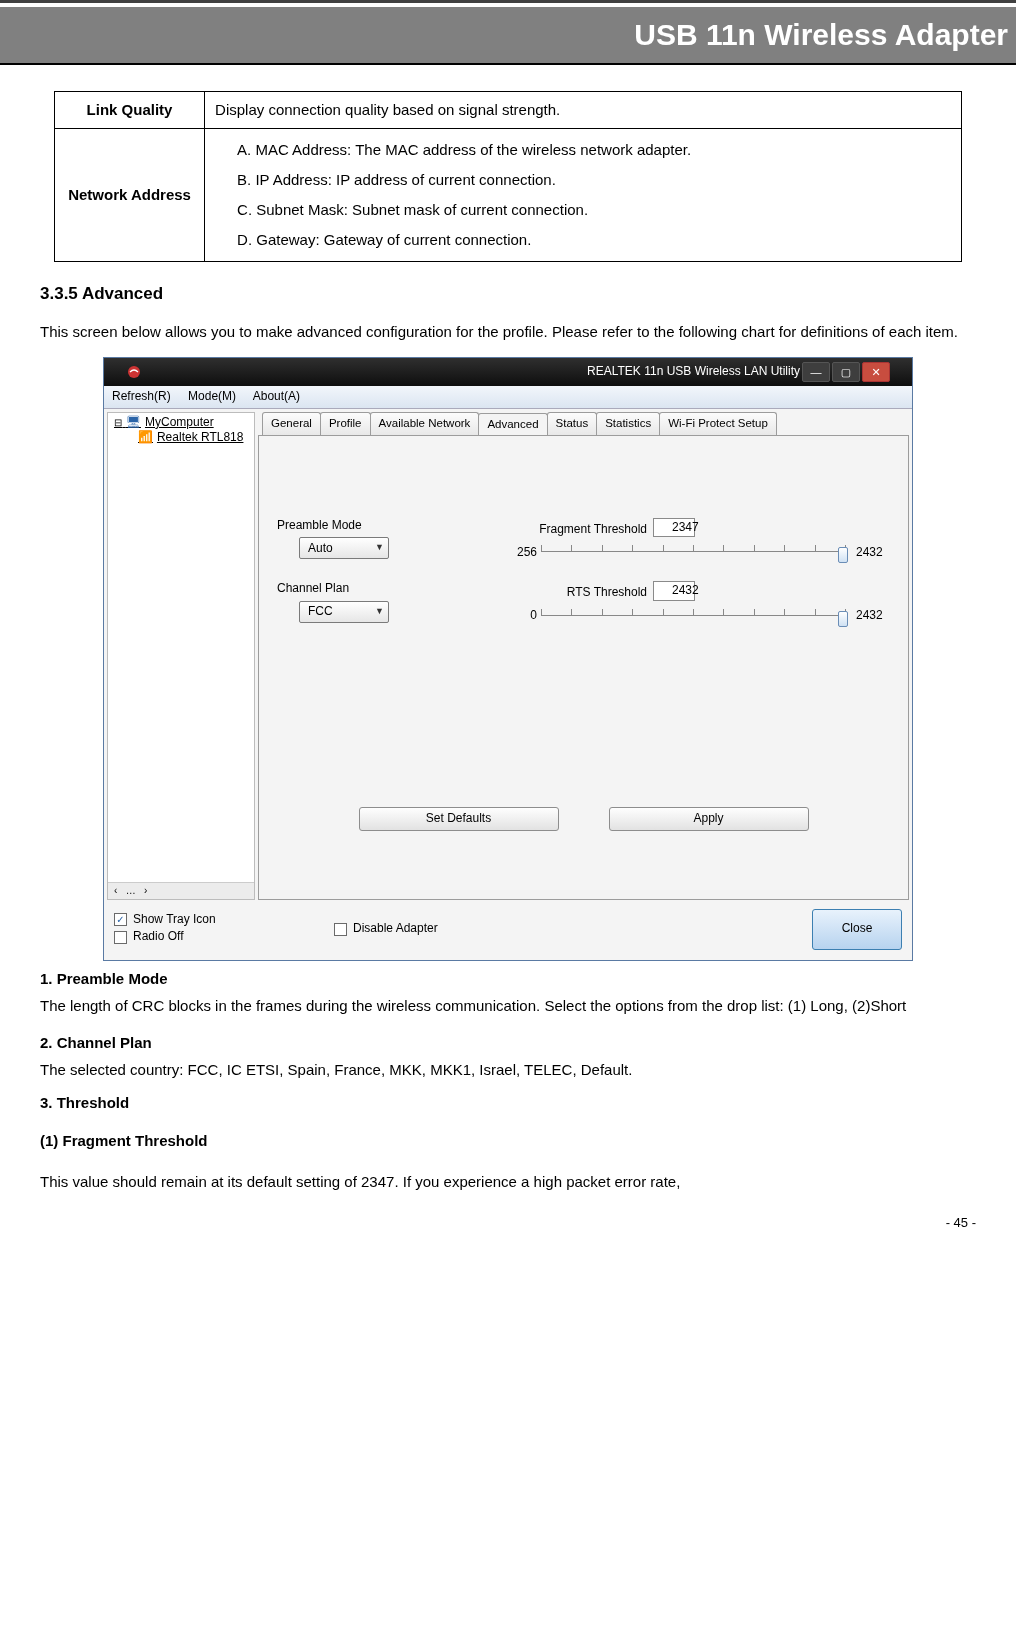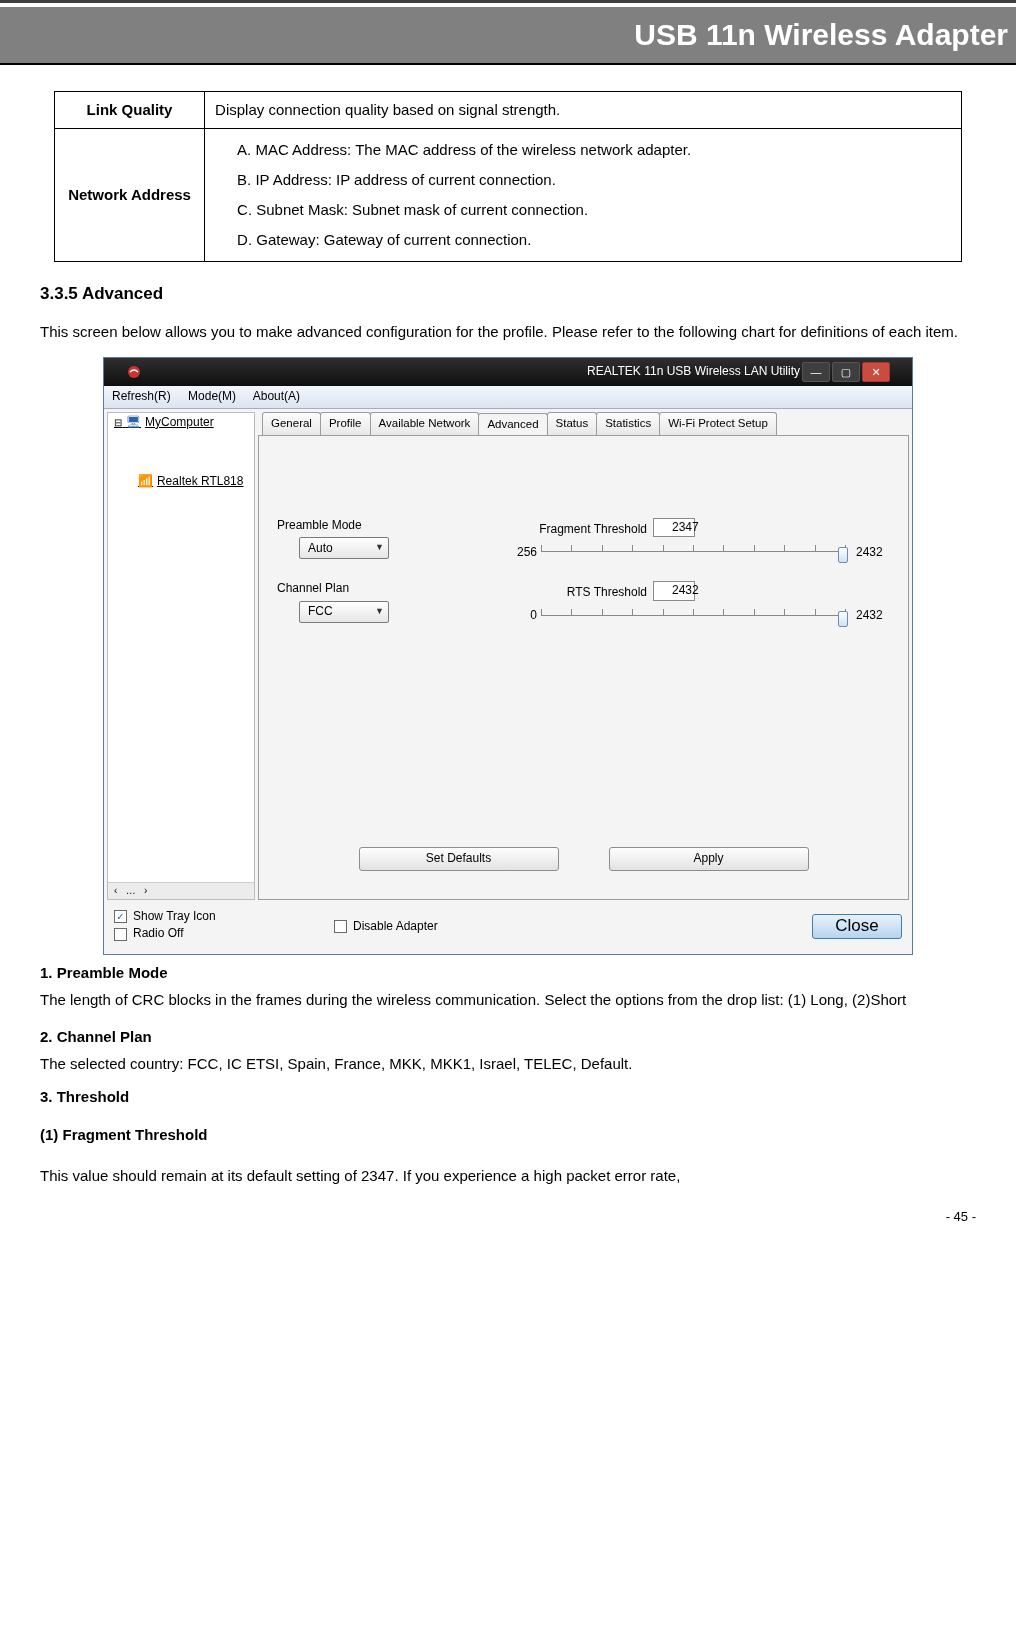--- a/index.html
+++ b/index.html
@@ -95,21 +95,21 @@
     width: 148px;
     background: #fff;
     border: 1px solid #bcbcbc;
     margin: 3px 0 3px 3px;
     height: 488px;
     position: relative;
     font-size: 12px;
     text-decoration: underline;
   }
   .tree-panel .node { padding-left: 6px; padding-top: 2px; }
-  .tree-panel .node2 { padding-left: 30px; color:#000;margin-top:44px; }
+  .tree-panel .node2 { padding-left: 30px; color:#000; }
   .tree-scroll {
     position:absolute; bottom:0; left:0; right:0;
     height:17px; background:#ececec; border-top:1px solid #ccc;
     display:flex; align-items:center; font-size:10px; padding:0 6px;
   }
   .tab-area {
     flex:1;
     margin: 3px 3px 3px 3px;
     display:flex; flex-direction:column;
   }
@@ -187,43 +187,43 @@
   .btn-row {
     display:flex; justify-content:center; gap:50px;
     margin-top: 180px;
   }
   .wbtn {
     width:200px; height:24px;
     background:linear-gradient(to bottom,#fefefe,#e2e2e2);
     border:1px solid #8d8d8d;
     border-radius:3px;
     font-size:12px;
-    display:flex; align-items:center; justify-content:center;margin-top:40px;
+    display:flex; align-items:center; justify-content:center;
   }
   .bottom-opts {
     display:flex; align-items:center;
     padding:6px 10px 10px 10px;
     background:#f4f4f4;
     border-top: none;
   }
   .chk-col { width:220px; font-size:12px; }
   .chk { display:flex; align-items:center; margin-bottom:2px; }
   .chk .box {
     width:13px; height:13px; border:1px solid #6a6a6a; background:#fff;
     margin-right:6px; display:inline-flex; align-items:center; justify-content:center;
     font-size:10px; color:#2a64a8;
   }
   .mid-col { flex:1; font-size:12px; display:flex; align-items:center; }
   .right-col { }
   .close-btn {
-    width:90px; height:25px;
+    width:90px; height:41px;
     background:linear-gradient(to bottom,#e8f2fc,#b7d3ef);
     border:1px solid #3c7fb1;
     border-radius:3px;
-    font-size:17px;
+    font-size:12px;
     display:flex; align-items:center; justify-content:center;
     color:#000;
   }
   .app-icon svg { width:16px; height:16px; }
   .comp-icon { color:#2a64a8; margin-right:4px; font-size:12px;}
 </style>
 </head>
 <body>
 
 <div class="header-banner-wrap">

